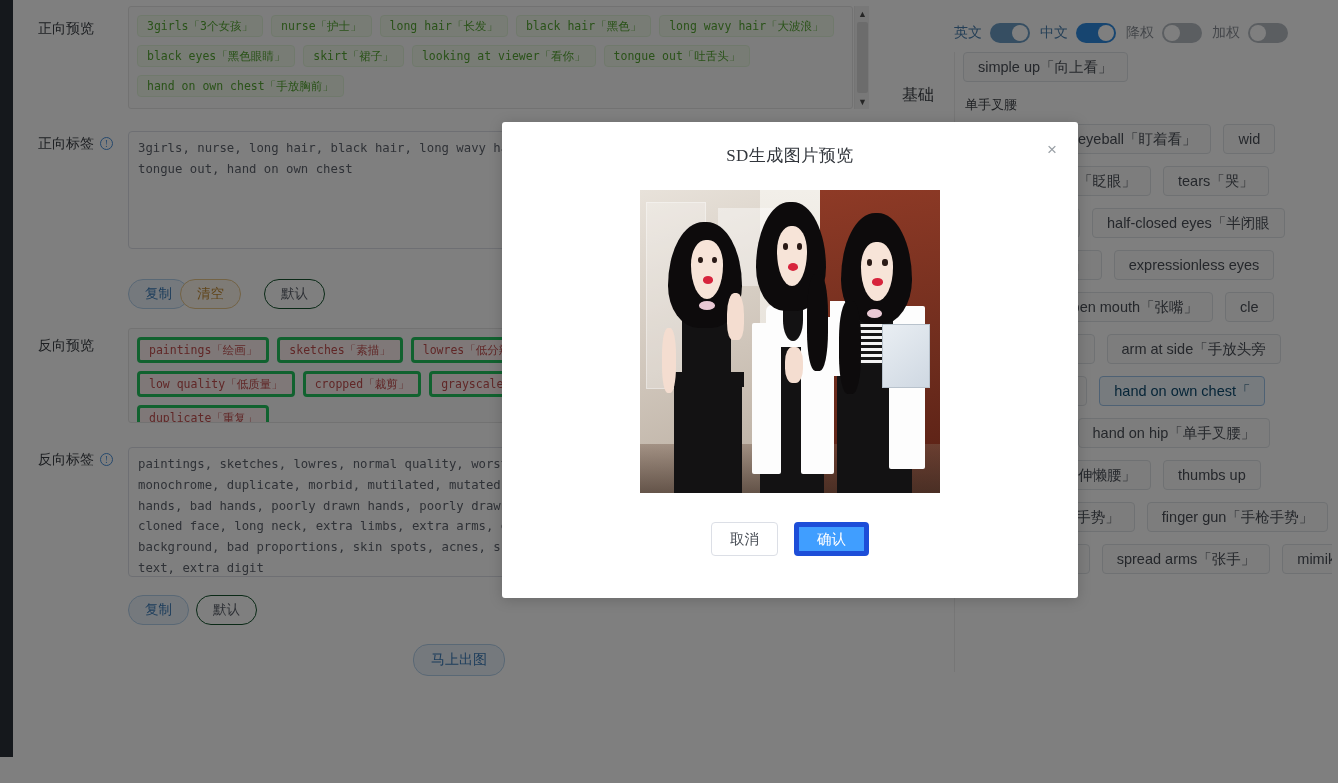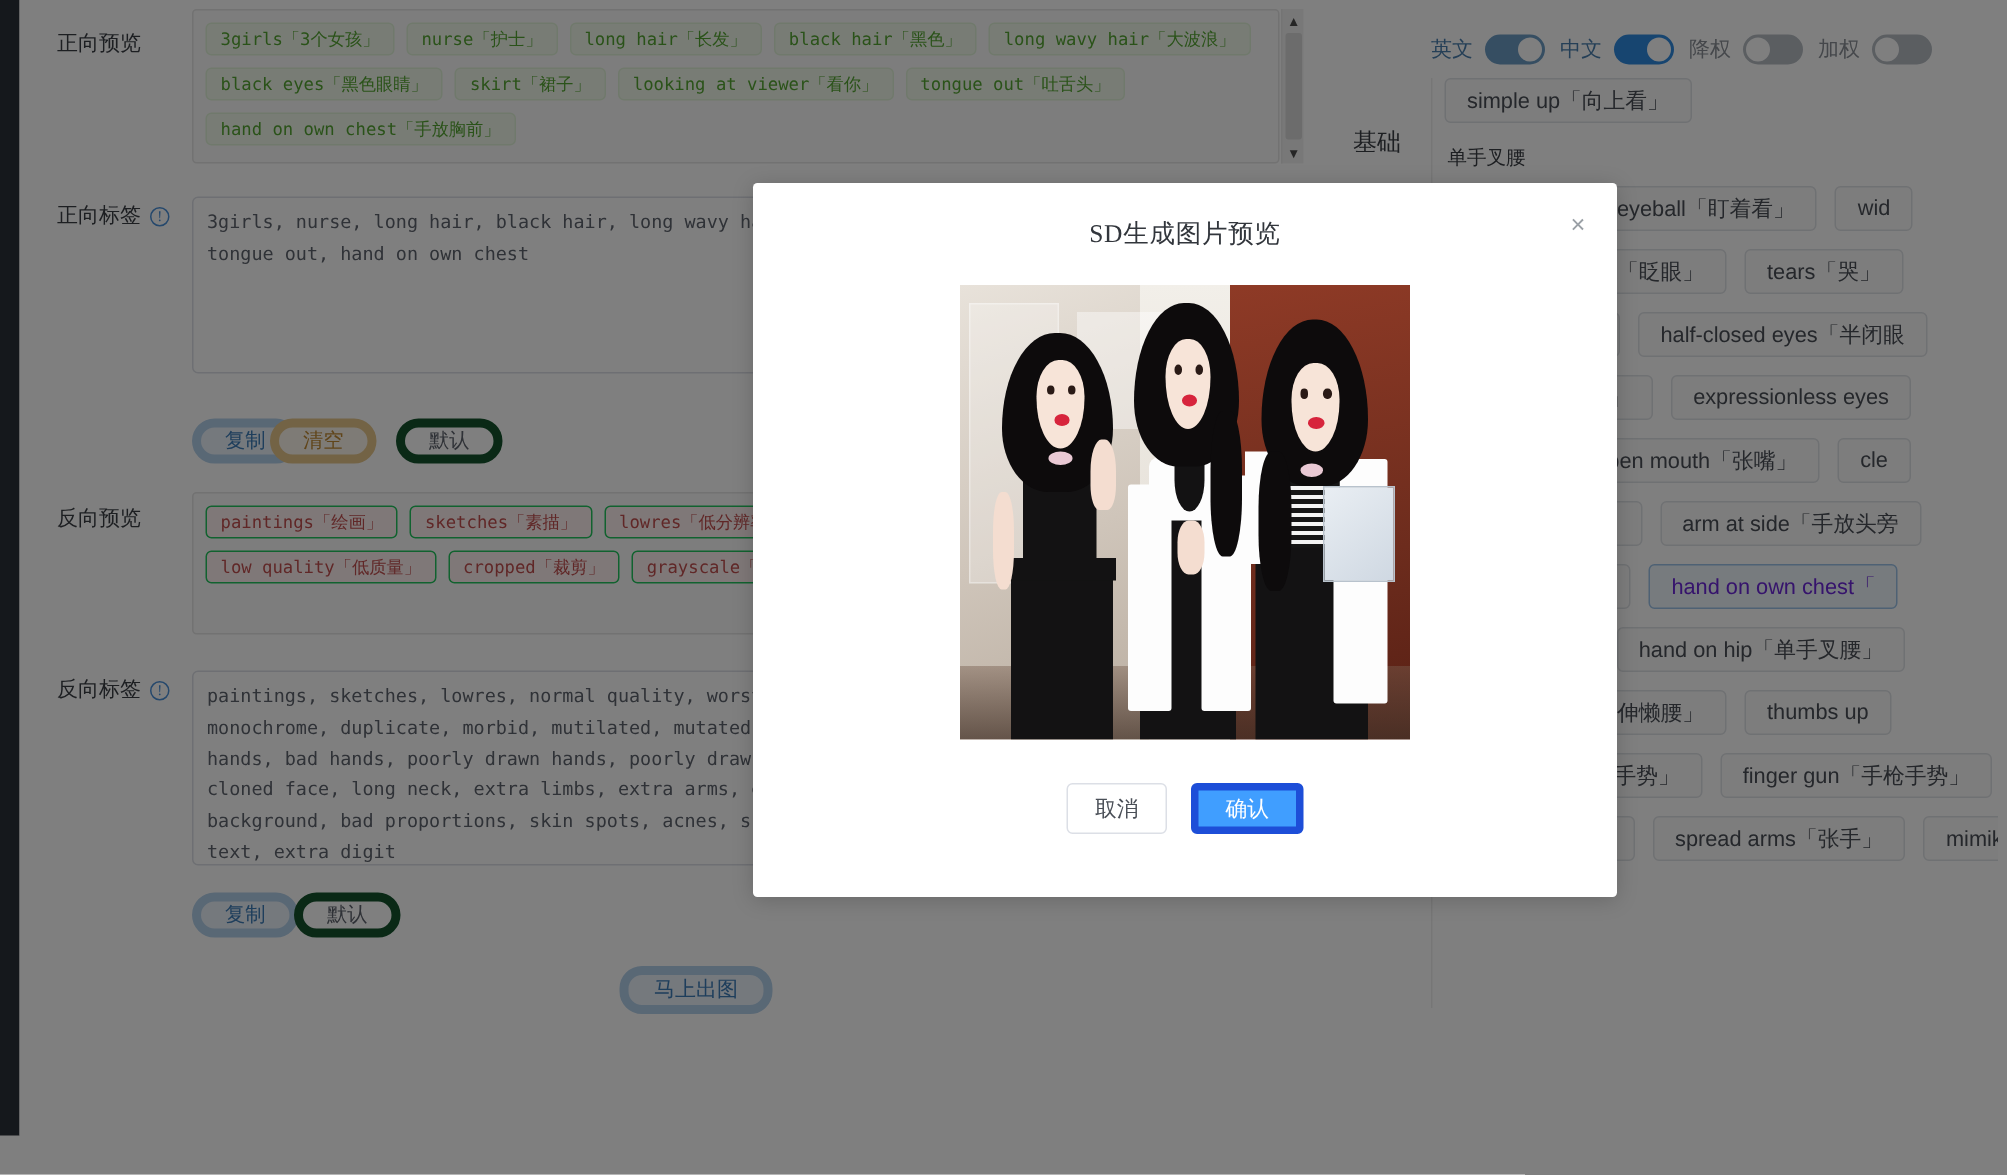--- a/index.html
+++ b/index.html
@@ -68,21 +68,21 @@
     font-size: 11.5px;
     line-height: 20px;
     padding: 0 9px;
     border-radius: 4px;
     white-space: nowrap;
   }
   .chip.green {
     background: #f0f9eb; border: 1px solid #e1f3d8; color: #55a532;
   }
   .chip.red {
-    background: #fef0f0; border: 1px solid #22c55e; color: #c14f4f;
+    background: #fef0f0; border: 3px solid #22c55e; color: #c14f4f;
   }
 
   
   .vscroll {
     position: absolute;
     left: 841px;
     width: 15px;
     background: #f1f1f1;
     border-left: 1px solid #e8e8e8;
   }
@@ -119,21 +119,21 @@
   .ta.neg { top: 447px; width: 725px; height: 130px; }
 
   
   .btn {
     position: absolute;
     height: 30px;
     padding: 0 16px;
     border-radius: 15px;
     font-size: 13.5px;
     background: #fff;
-    border: 6px solid #14532d;
+    border: 1px solid #14532d;
     color: #5f646e;
     display: flex; align-items: center; justify-content: center;
     cursor: pointer;
     font-family: "Liberation Sans", sans-serif;
   }
   .btn.primary-o { border-color: #b3d0ea; background: #eaf2fb; color: #3c7cb8; }
   .btn.warn-o { border-color: #e6c68a; background: #fdf6ec; color: #c08a34; }
   .btn.big {
     height: 32px; padding: 0 17px; font-size: 14px;
     border-color: #b3d0ea; background: #eaf2fb; color: #3c7cb8;
@@ -188,21 +188,21 @@
     border-radius: 4px;
     font-size: 14.5px;
     color: #4a4f57;
     height: 30px;
     padding: 0 14px;
     display: flex; align-items: center;
     white-space: nowrap;
     font-family: "Liberation Sans", sans-serif;
     flex: 0 0 auto;
   }
-  .bigchip.sel { border-color: #9cc3e8; background: #eef6fd; color: #6d28d9; }
+  .bigchip.sel { border-color: #9cc3e8; background: #eef6fd; color: #0c4a6e; }
   .group-head { font-size: 13px; color: #3b3f45; margin: 6px 0 10px 2px; }
 
   
   #dim {
     position: absolute; inset: 0;
     background: rgba(0,0,0,0.5);
     z-index: 50;
   }
 
   

